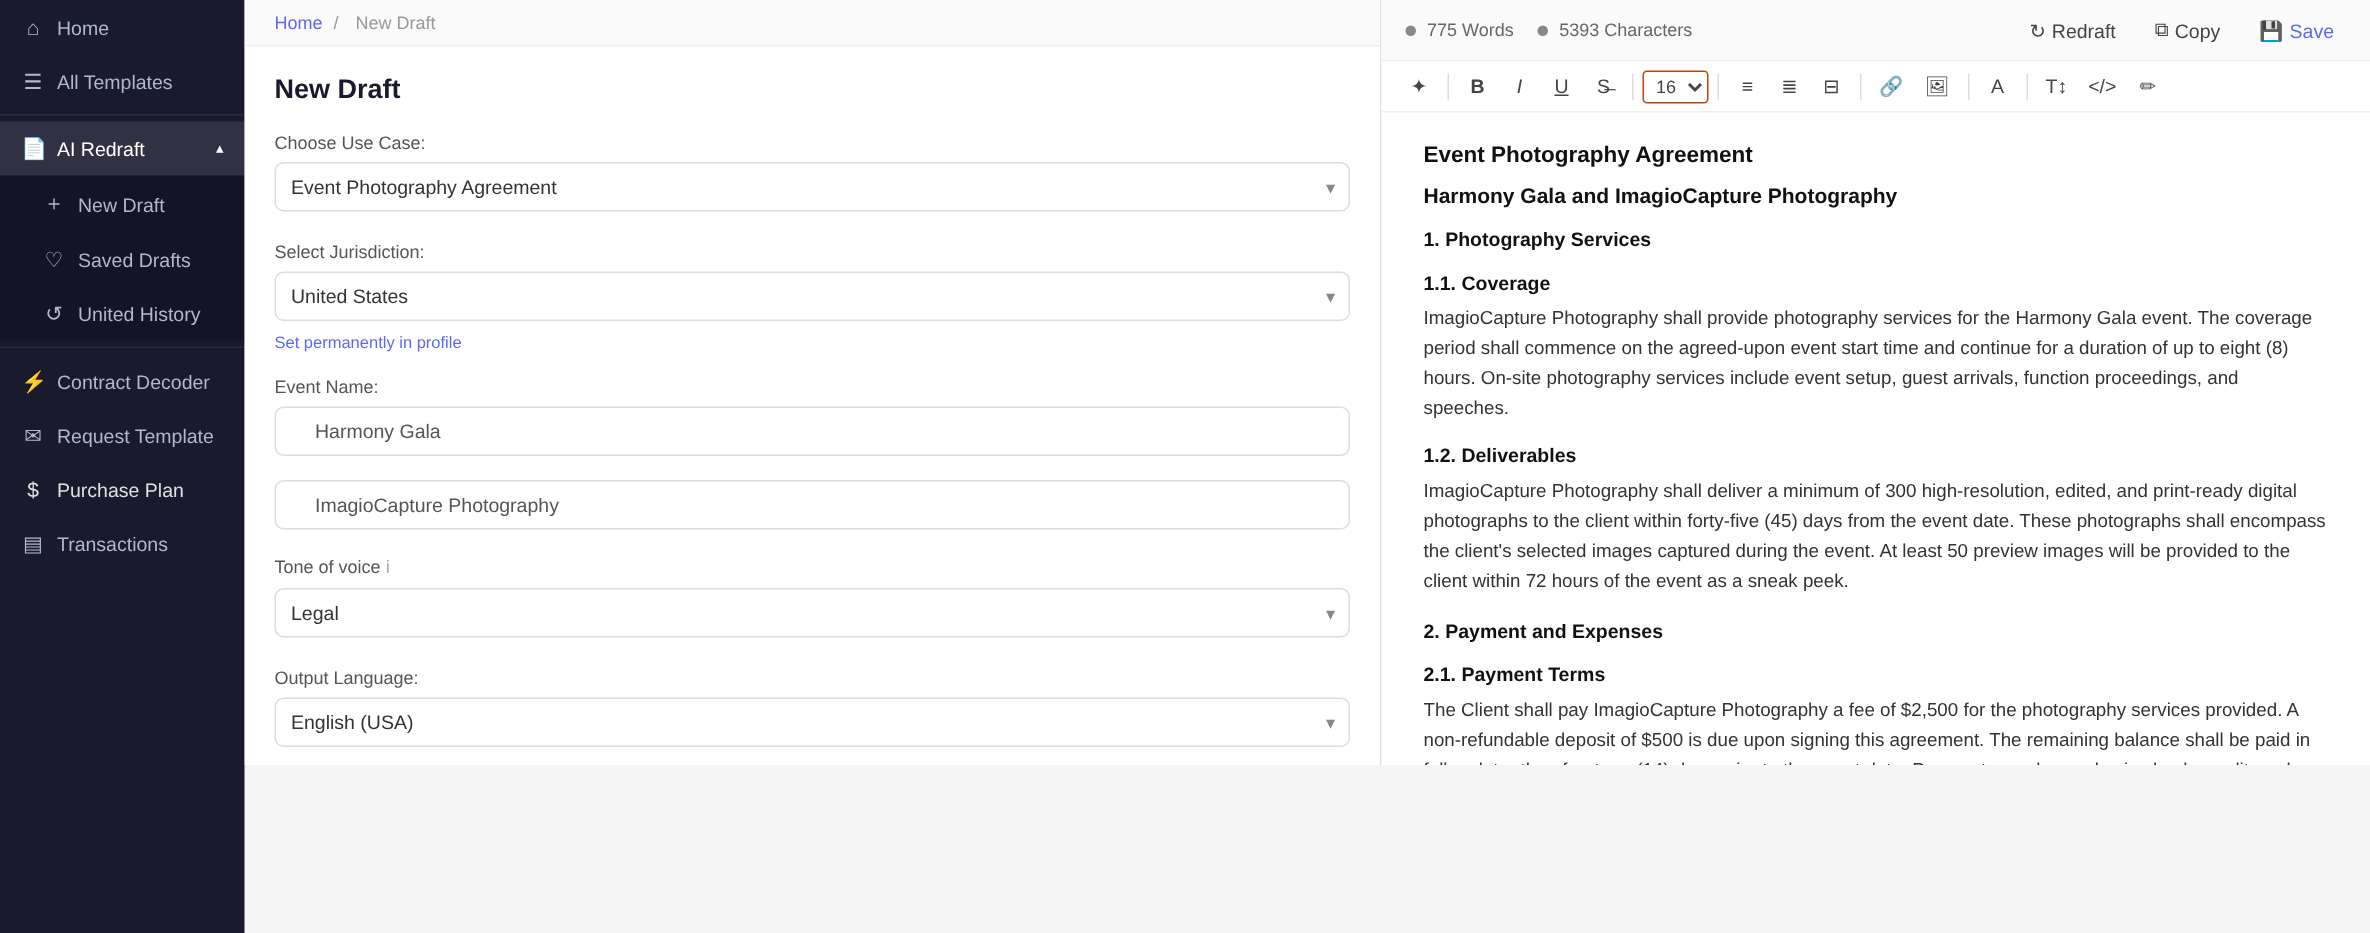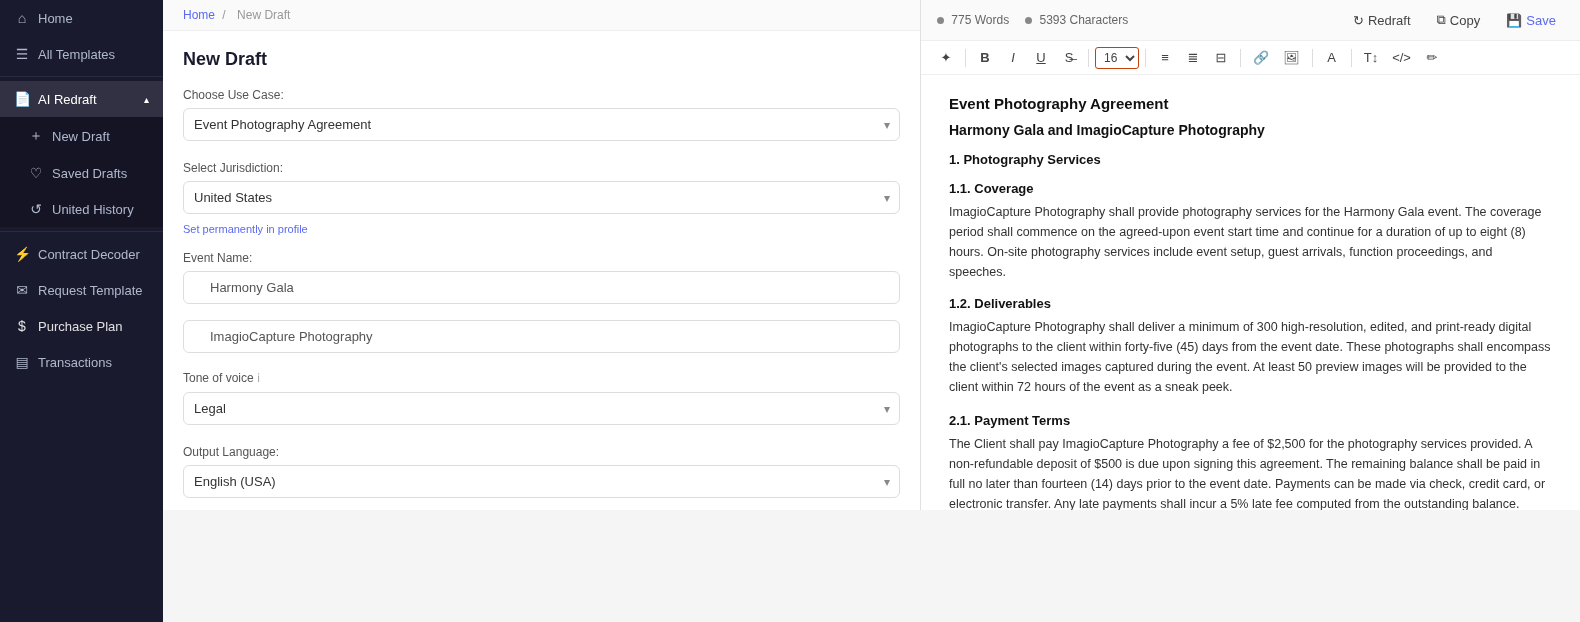--- a/index.html
+++ b/index.html
@@ -402,18 +402,19 @@
 
       <div class="doc-section">
         <h3>1. Photography Services</h3>
         <h3>1.1. Coverage</h3>
         <p>ImagioCapture Photography shall provide photography services for the Harmony Gala event. The coverage period shall commence on the agreed-upon event start time and continue for a duration of up to eight (8) hours. On-site photography services include event setup, guest arrivals, function proceedings, and speeches.</p>
         <h3>1.2. Deliverables</h3>
         <p>ImagioCapture Photography shall deliver a minimum of 300 high-resolution, edited, and print-ready digital photographs to the client within forty-five (45) days from the event date. These photographs shall encompass the client's selected images captured during the event. At least 50 preview images will be provided to the client within 72 hours of the event as a sneak peek.</p>
       </div>
 
       <div class="doc-section">
+        <h3>2. Payment and Expenses</h3>
         <h3>2.1. Payment Terms</h3>
         <p>The Client shall pay ImagioCapture Photography a fee of $2,500 for the photography services provided. A non-refundable deposit of $500 is due upon signing this agreement. The remaining balance shall be paid in full no later than fourteen (14) days prior to the event date. Payments can be made via check, credit card, or electronic transfer. Any late payments shall incur a 5% late fee computed from the outstanding balance. Failure to fully pay may result in the termination of services and forfeiture of the non-refundable deposit.</p>
       </div>
     </div>
   </div>
 </div>
 
 </body></html>

